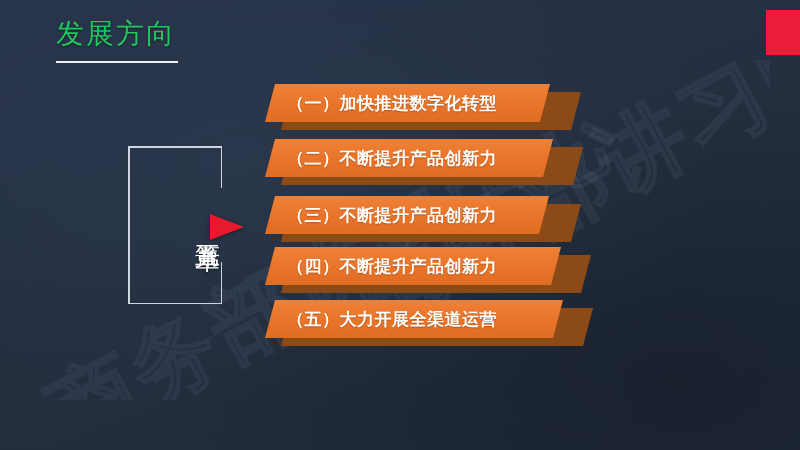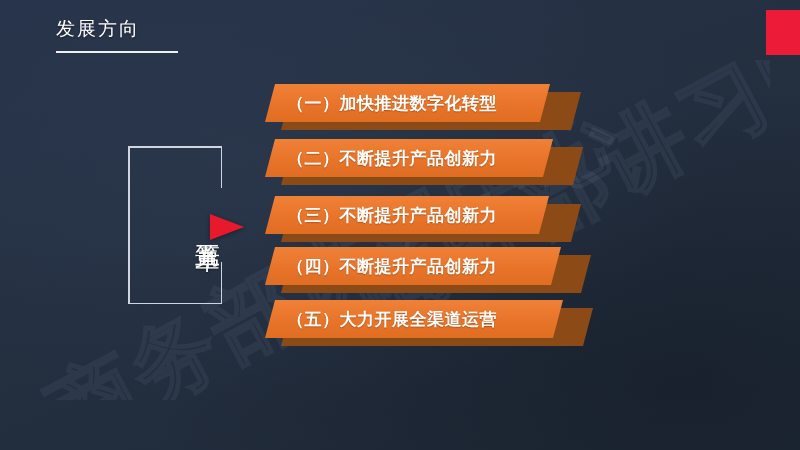--- a/index.html
+++ b/index.html
@@ -60,22 +60,22 @@
     background: #ec1c38;
   }
 
   
   #title-wrap {
     position: absolute;
     left: 56px;
     top: 18px;
   }
   #title-text {
-    color: #ffffff;
-    font-size: 19px;
+    color: #22c55e;
+    font-size: 28px;
     letter-spacing: 2px;
     line-height: 1.15;
     font-weight: normal;
     text-shadow: 0 1px 2px rgba(0,0,0,0.45);
   }
   #title-rule {
     margin-top: 11px;
     width: 122px;
     height: 2px;
     background: #ffffff;

